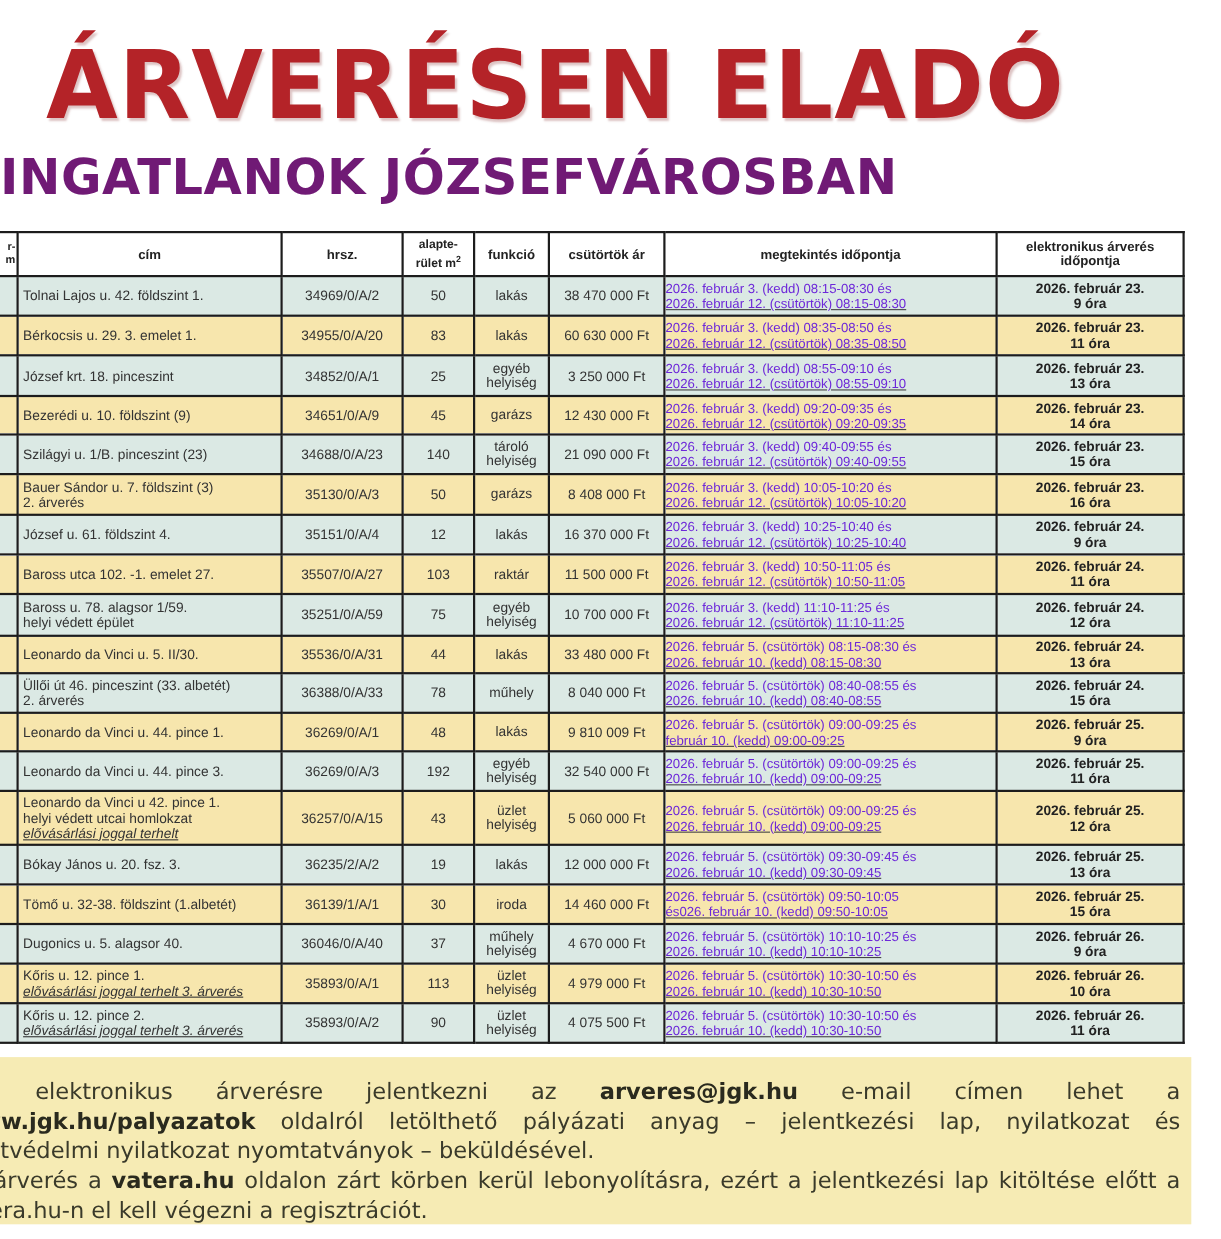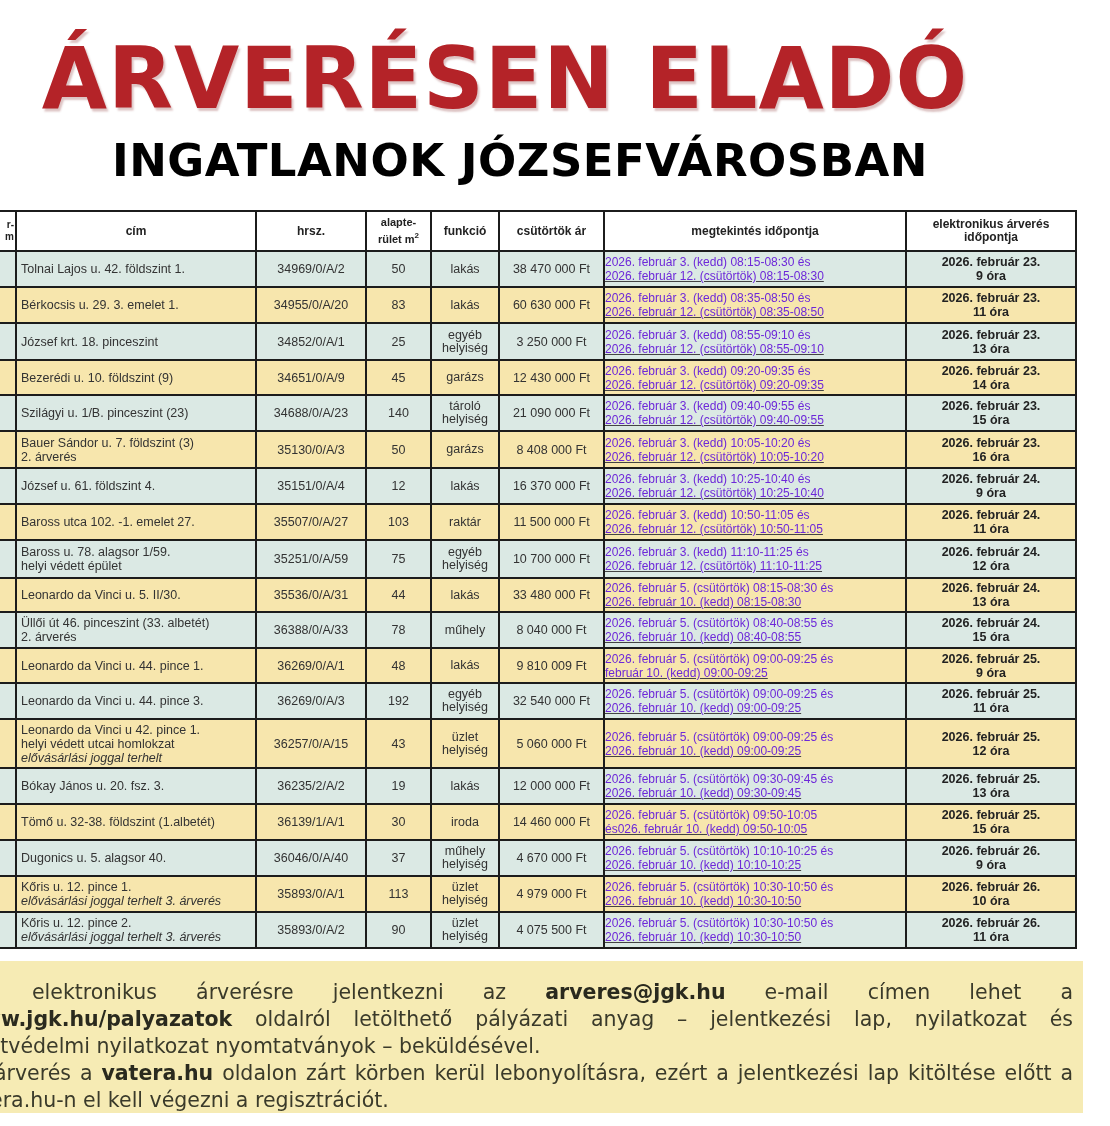--- a/index.html
+++ b/index.html
@@ -7,23 +7,23 @@
   body { position: relative; font-family: "Liberation Sans", sans-serif; }
 
   .title {
     position: absolute; left: 0; top: 28px; width: 1010px; text-align: center;
     font-family: "DejaVu Sans", sans-serif; font-weight: bold;
     font-size: 86px; color: #b42328; letter-spacing: 1px;
     text-shadow: 2px 3px 2px rgba(120,20,20,0.25);
     transform: scaleX(0.98);
   }
   .subtitle {
-    position: absolute; left: 0; top: 134px; width: 1040px; text-align: center;
+    position: absolute; left: 0; top: 134px; width: 1040px; text-align: left;
     font-family: "DejaVu Sans", sans-serif; font-weight: bold;
-    font-size: 45px; color: #000000; letter-spacing: 0.5px;
+    font-size: 45px; color: #701a75; letter-spacing: 0.5px;
   }
 
   .table-wrap {
     position: absolute; left: -6px; top: 210px; width: 1081px;
   }
   table {
     border-collapse: collapse; width: 1081px; table-layout: fixed;
     font-size: 12.5px; color: #333;
   }
   td, th {
@@ -39,21 +39,21 @@
   td.num { text-align: center; font-size: 11px; }
   td.addr { text-align: left; padding-left: 4px; }
   td.c { text-align: center; }
   td.price { text-align: center; }
   td.view { font-size: 12px; color: #6d28d9; line-height: 14px; }
   td.view span { display: block; }
   td.view span.l2 { text-decoration: underline; text-decoration-color: #444; }
   td.auction { text-align: center; font-weight: bold; color: #222; line-height: 14px; margin-left: 24px; }
   td.auction span { display: block; }
   .addr span { display: block; }
-  .addr .note { font-style: italic; }
+  .addr .note { font-style: italic; text-decoration: underline; }
   .func span { display: block; line-height: 13px; }
   sup { font-size: 8px; }
 
   .footer {
     position: absolute; left: 0; top: 961px; width: 1083px; height: 152px;
     background: #f6ebb4; color: #3a3a2a;
     font-family: "DejaVu Sans", sans-serif; font-size: 20.5px; line-height: 27px;
     padding: 18px 10px 0 0;
   }
   .footer p { text-align: justify; text-align-last: left; margin-left: -18px; }

